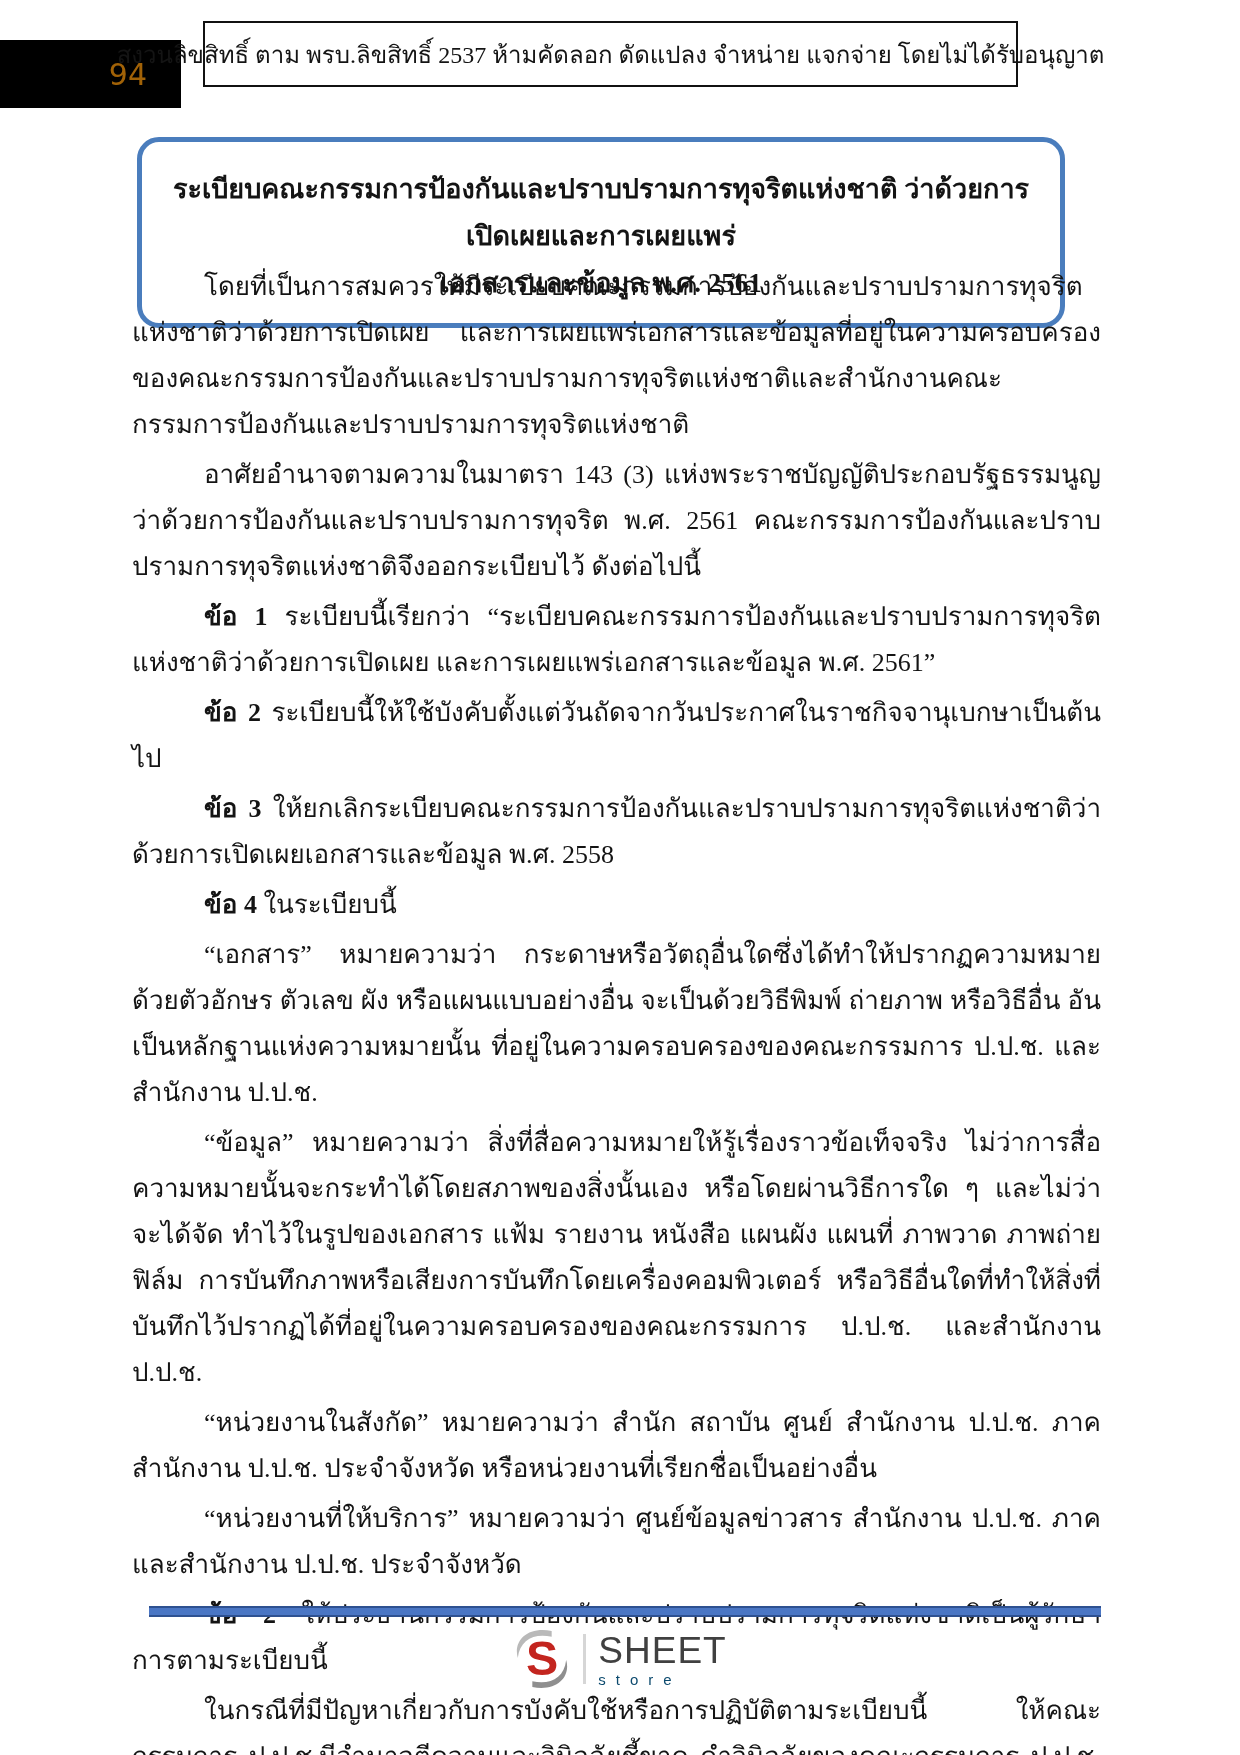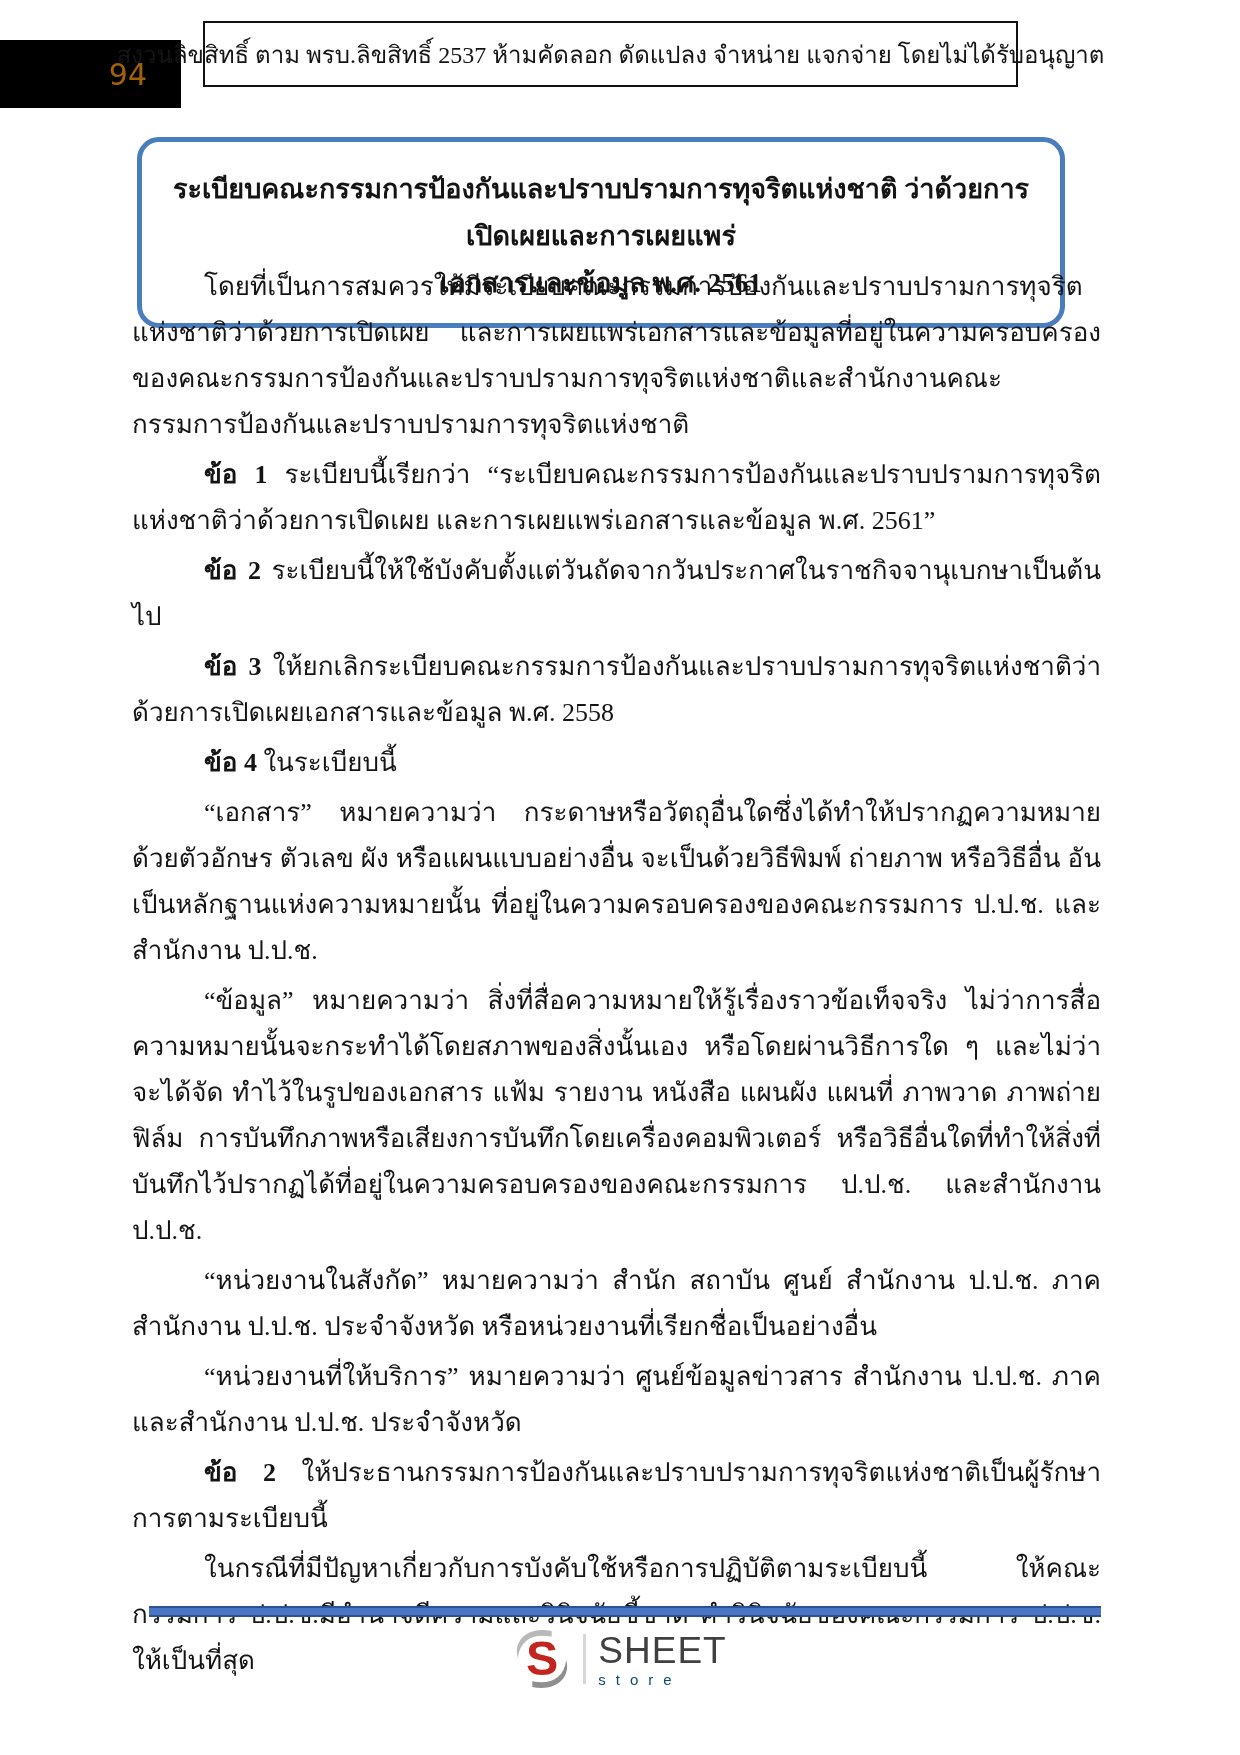--- a/index.html
+++ b/index.html
@@ -91,20 +91,21 @@
   <span>สงวนลิขสิทธิ์ ตาม พรบ.ลิขสิทธิ์ 2537 ห้ามคัดลอก ดัดแปลง จำหน่าย แจกจ่าย โดยไม่ได้รับอนุญาต</span>
 </div>
 
 <div class="title-box">
   <div>ระเบียบคณะกรรมการป้องกันและปราบปรามการทุจริตแห่งชาติ ว่าด้วยการเปิดเผยและการเผยแพร่</div>
   <div>เอกสารและข้อมูล พ.ศ. 2561</div>
 </div>
 
 <div class="content">
   <p><b></b><span>โดยที่เป็นการสมควรให้มีระเบียบคณะกรรมการป้องกันและปราบปรามการทุจริตแห่งชาติว่าด้วยการเปิดเผย และการเผยแพร่เอกสารและข้อมูลที่อยู่ในความครอบครองของคณะกรรมการป้องกันและปราบปรามการทุจริตแห่งชาติและสำนักงานคณะกรรมการป้องกันและปราบปรามการทุจริตแห่งชาติ</span></p>
+  <p><b></b><span>อาศัยอำนาจตามความในมาตรา 143 (3) แห่งพระราชบัญญัติประกอบรัฐธรรมนูญว่าด้วยการป้องกันและปราบปรามการทุจริต พ.ศ. 2561 คณะกรรมการป้องกันและปราบปรามการทุจริตแห่งชาติจึงออกระเบียบไว้ ดังต่อไปนี้</span></p>
   <p><b>ข้อ 1 </b><span>ระเบียบนี้เรียกว่า “ระเบียบคณะกรรมการป้องกันและปราบปรามการทุจริตแห่งชาติว่าด้วยการเปิดเผย และการเผยแพร่เอกสารและข้อมูล พ.ศ. 2561”</span></p>
   <p><b>ข้อ 2 </b><span>ระเบียบนี้ให้ใช้บังคับตั้งแต่วันถัดจากวันประกาศในราชกิจจานุเบกษาเป็นต้นไป</span></p>
   <p><b>ข้อ 3 </b><span>ให้ยกเลิกระเบียบคณะกรรมการป้องกันและปราบปรามการทุจริตแห่งชาติว่าด้วยการเปิดเผยเอกสารและข้อมูล พ.ศ. 2558</span></p>
   <p><b>ข้อ 4 </b><span>ในระเบียบนี้</span></p>
   <p><b></b><span>“เอกสาร” หมายความว่า กระดาษหรือวัตถุอื่นใดซึ่งได้ทำให้ปรากฏความหมายด้วยตัวอักษร ตัวเลข ผัง หรือแผนแบบอย่างอื่น จะเป็นด้วยวิธีพิมพ์ ถ่ายภาพ หรือวิธีอื่น อันเป็นหลักฐานแห่งความหมายนั้น ที่อยู่ในความครอบครองของคณะกรรมการ ป.ป.ช. และสำนักงาน ป.ป.ช.</span></p>
   <p><b></b><span>“ข้อมูล” หมายความว่า สิ่งที่สื่อความหมายให้รู้เรื่องราวข้อเท็จจริง ไม่ว่าการสื่อความหมายนั้นจะกระทำได้โดยสภาพของสิ่งนั้นเอง หรือโดยผ่านวิธีการใด ๆ และไม่ว่าจะได้จัด ทำไว้ในรูปของเอกสาร แฟ้ม รายงาน หนังสือ แผนผัง แผนที่ ภาพวาด ภาพถ่าย ฟิล์ม การบันทึกภาพหรือเสียงการบันทึกโดยเครื่องคอมพิวเตอร์ หรือวิธีอื่นใดที่ทำให้สิ่งที่บันทึกไว้ปรากฏได้ที่อยู่ในความครอบครองของคณะกรรมการ ป.ป.ช. และสำนักงาน ป.ป.ช.</span></p>
   <p><b></b><span>“หน่วยงานในสังกัด” หมายความว่า สำนัก สถาบัน ศูนย์ สำนักงาน ป.ป.ช. ภาคสำนักงาน ป.ป.ช. ประจำจังหวัด หรือหน่วยงานที่เรียกชื่อเป็นอย่างอื่น</span></p>
   <p><b></b><span>“หน่วยงานที่ให้บริการ” หมายความว่า ศูนย์ข้อมูลข่าวสาร สำนักงาน ป.ป.ช. ภาคและสำนักงาน ป.ป.ช. ประจำจังหวัด</span></p>
   <p><b>ข้อ 2 </b><span>ให้ประธานกรรมการป้องกันและปราบปรามการทุจริตแห่งชาติเป็นผู้รักษาการตามระเบียบนี้</span></p>
   <p><b></b><span>ในกรณีที่มีปัญหาเกี่ยวกับการบังคับใช้หรือการปฏิบัติตามระเบียบนี้ ให้คณะกรรมการ ป.ป.ช.มีอำนาจตีความและวินิจฉัยชี้ขาด คำวินิจฉัยของคณะกรรมการ ป.ป.ช. ให้เป็นที่สุด</span></p>

